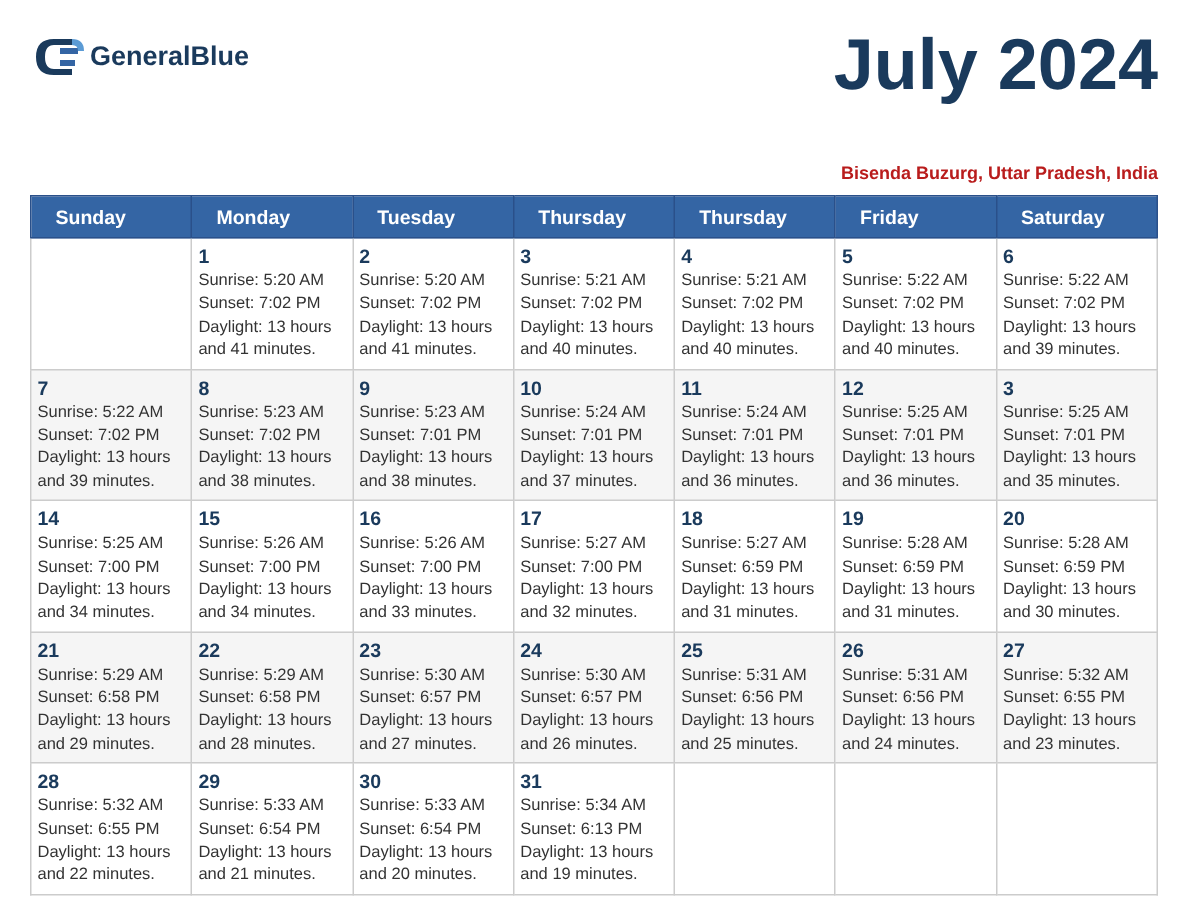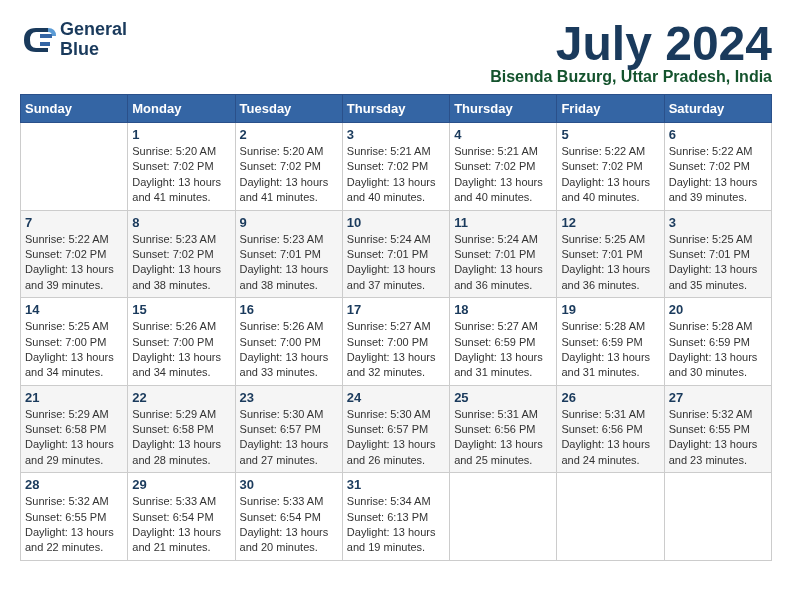--- a/index.html
+++ b/index.html
@@ -15,54 +15,55 @@
       justify-content: space-between;
       align-items: flex-start;
       margin-bottom: 8px;
     }
     .logo {
       display: flex;
       align-items: center;
     }
     .logo-text {
       display: flex;
-      flex-direction: column;
+      flex-direction: row;
       font-size: 18px;
       font-weight: bold;
       color: #1a3a5c;
       line-height: 1.1;
     }
     .logo-icon {
       width: 36px;
       height: 36px;
       margin-right: 4px;
     }
     .title-section {
       text-align: right;
     }
     .month-year {
       font-size: 48px;
       font-weight: bold;
       color: #1a3a5c;
       line-height: 1;
     }
     .location {
-      font-size: 16px;
-      font-weight: bold;
-      color: #14532d;
+      font-size: 12px;
+      font-weight: bold;
+      color: #b91c1c;
+      margin-top: 40px;
     }
     table {
       width: 100%;
       border-collapse: collapse;
       font-size: 11px;
     }
     thead tr th {
       background: #3465a4;
       color: #fff;
-      padding: 6px 4px;
+      padding: 6px 16px;
       text-align: left;
       font-size: 13px;
       font-weight: bold;
       border: 1px solid #2a508a;
     }
     tbody tr td {
       border: 1px solid #ccc;
       padding: 4px 4px 4px 4px;
       vertical-align: top;
       width: 14.28%;

